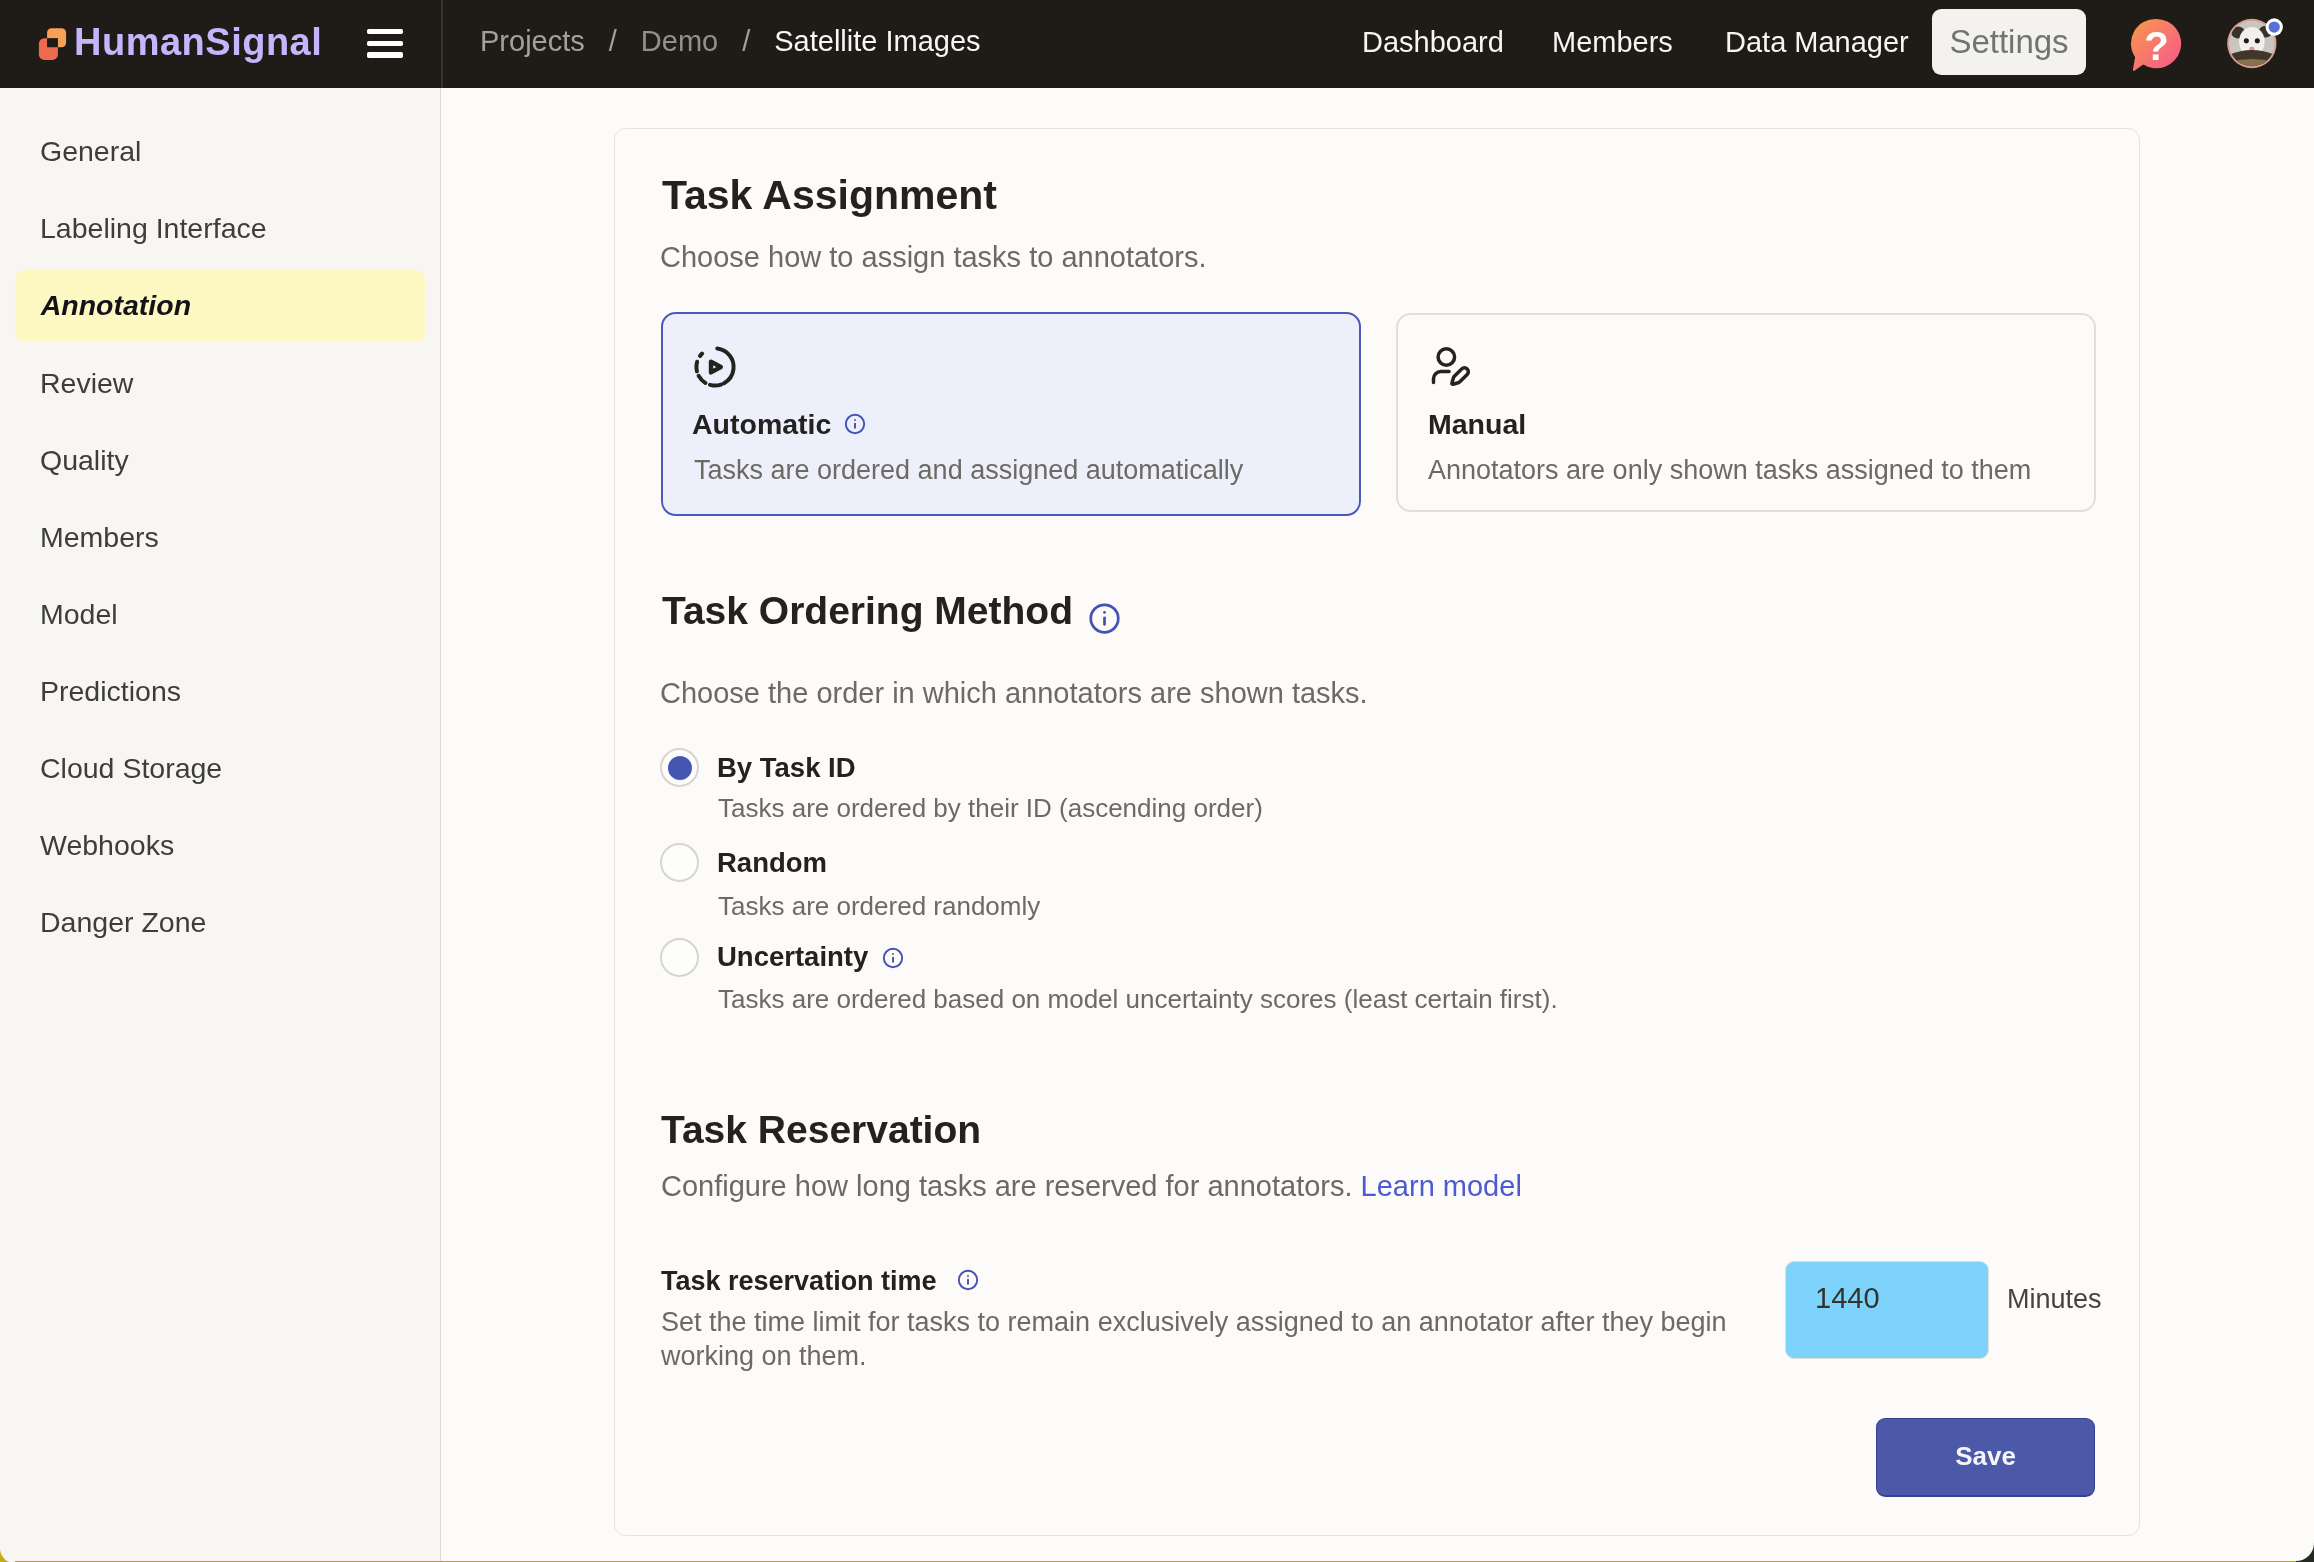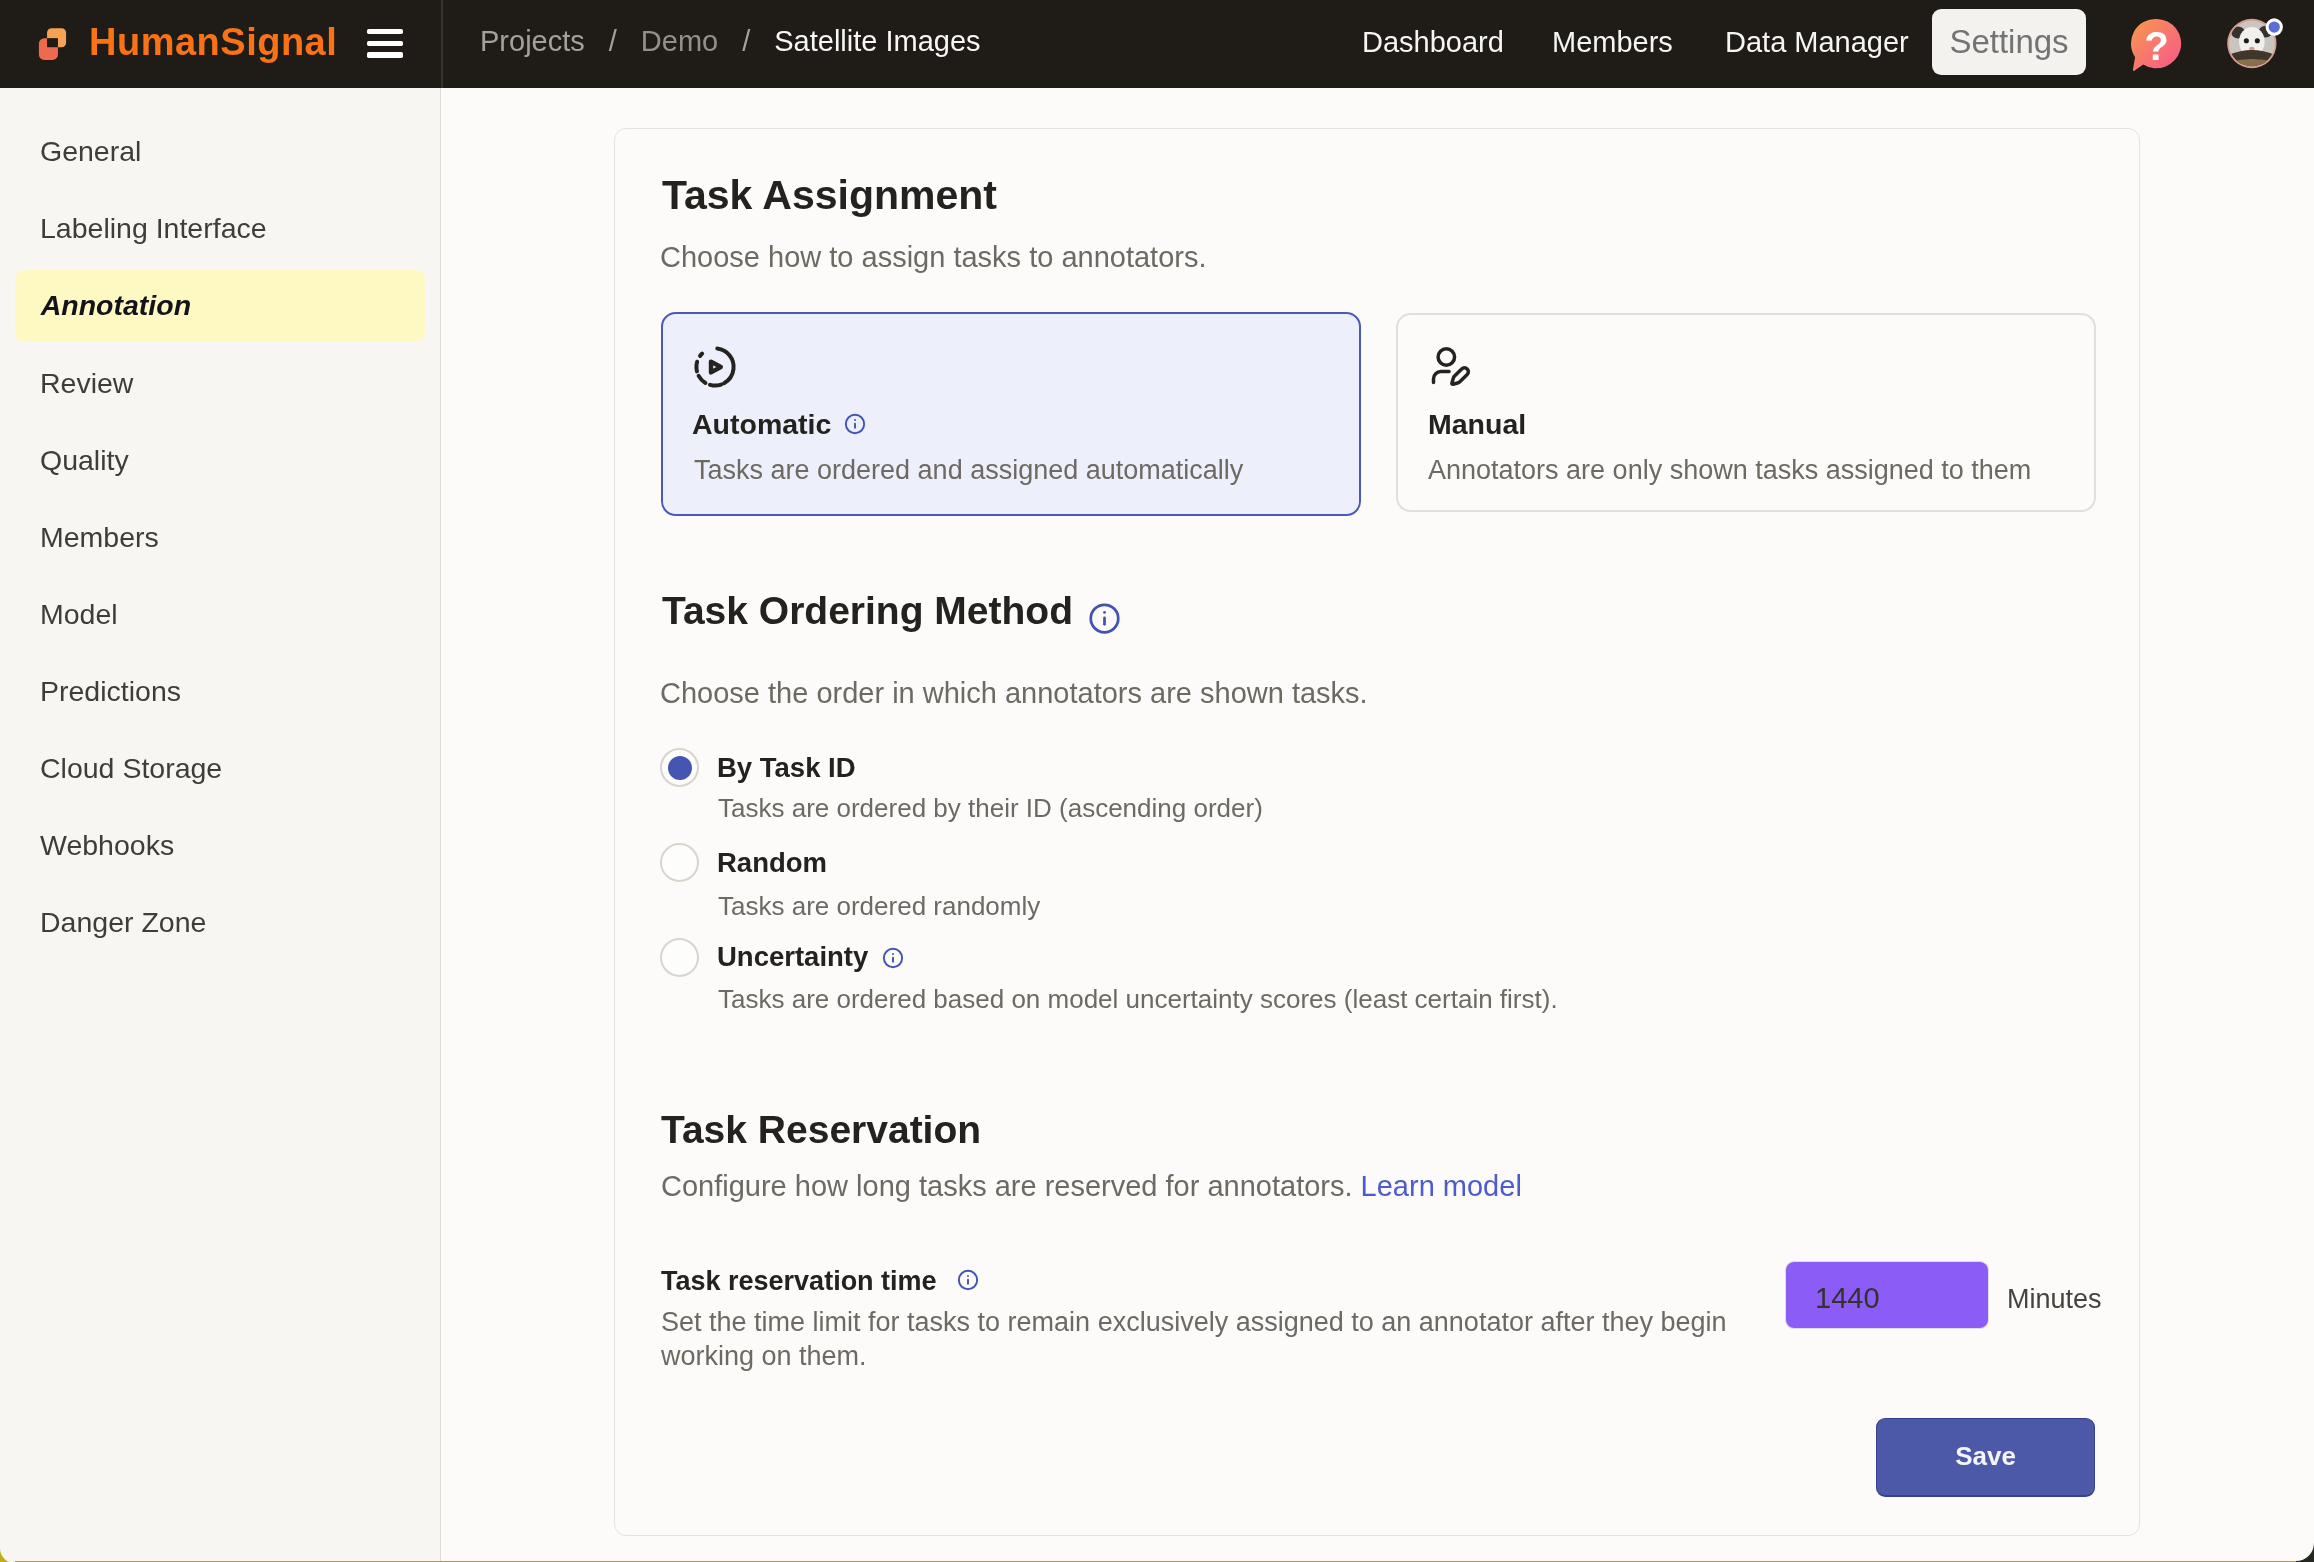--- a/index.html
+++ b/index.html
@@ -2,21 +2,21 @@
 <html style="font-size:14.7px"><head>
 <meta charset="utf-8">
 <style>
   * { margin:0; padding:0; box-sizing:border-box; }
   html,body { width:2314px; height:1563px; font-family:"Liberation Sans", sans-serif; background:#fcfbf9; overflow:hidden; }
   .abs { position:absolute; }
 
   
   #topbar { position:absolute; left:0; top:0; width:2314px; height:88px; background:#1f1b16; }
   #tb-divider { position:absolute; left:441px; top:0; width:1.8px; height:88px; background:#38342e; }
-  #logo-txt { position:absolute; left:89px; top:21px; font-size:38px; font-weight:700; color:#f97316; letter-spacing:0.5px; }
+  #logo-txt { position:absolute; left:74px; top:21px; font-size:38px; font-weight:700; color:#c4b5fd; letter-spacing:0.5px; }
   #crumbs { position:absolute; left:480px; top:25px; font-size:29px; color:#a4a09a; white-space:nowrap; }
   #crumbs .sep { margin:0 24px; }
   #crumbs .cur { color:#f8f7f5; }
   .navlink { position:absolute; top:26px; font-size:29px; color:#f6f5f2; }
   #btn-settings { position:absolute; left:1932px; top:9.2px; width:154px; height:66px; background:#f3f2ef; border-radius:9.2px; color:#737373; font-size:33px; text-align:center; line-height:66px; }
 
   
   #sidebar { position:absolute; left:0; top:88px; width:441px; height:1475px; background:#f7f6f3; border-right:1.8px solid #dedbd5; padding-top:25px; }
   .sitem { height:77px; display:flex; align-items:center; padding-left:40px; font-size:28.5px; color:#3e3d39; }
   .sactive { margin:2.8px 14.7px; height:72px; padding-left:26px; background:#fef9c3; border-radius:9.2px; font-weight:700; color:#14131a;font-style:italic; }
@@ -34,21 +34,21 @@
   .optdesc  { position:absolute; font-size:27px; color:#6c6a63; white-space:nowrap; }
 
   
   .radio { position:absolute; width:39px; height:39px; border-radius:50%; border:2.8px solid #d8d5cd; background:#fdfdfc; }
   .radio.sel .dot { position:absolute; left:50%; top:50%; width:24px; height:24px; margin:-12px 0 0 -12px; border-radius:50%; background:#4456b2; }
   .rlabel { position:absolute; font-size:27.5px; font-weight:700; color:#23221e; white-space:nowrap; }
   .rdesc { position:absolute; font-size:26px; color:#6c6a63; white-space:nowrap; }
 
   .link { color:#4d5bd0; }
 
-  #input1440 { position:absolute; left:1785px; top:1261px; width:204px; height:68px; border:1.8px solid #e1ded7; border-radius:9.2px; background:#8b5cf6; font-size:29px; color:#33322d; line-height:73px; padding-left:29px; }
+  #input1440 { position:absolute; left:1785px; top:1261px; width:204px; height:98px; border:1.8px solid #e1ded7; border-radius:9.2px; background:#7dd3fc; font-size:29px; color:#33322d; line-height:73px; padding-left:29px; }
   #minutes { position:absolute; left:2007px; top:1284px; font-size:27px; color:#44433d; }
   #btn-save { position:absolute; left:1876px; top:1418px; width:219px; height:79px; background:#4c59a8; border:1.8px solid #36428e; border-bottom-width:2.8px; border-radius:9.2px; color:#f4f5fa; font-size:26px; font-weight:700; text-align:center; line-height:75px; }
 </style>
 </head>
 <body>
 
 <div id="topbar">
   <svg class="abs" style="left:38px; top:27px;" width="29" height="35" viewBox="0 0 32 38">
     <rect x="10" y="1" width="21" height="21" rx="5" fill="#f5a156"></rect>
     <rect x="1" y="12" width="21" height="24" rx="6" fill="#ed6a4e"></rect>

